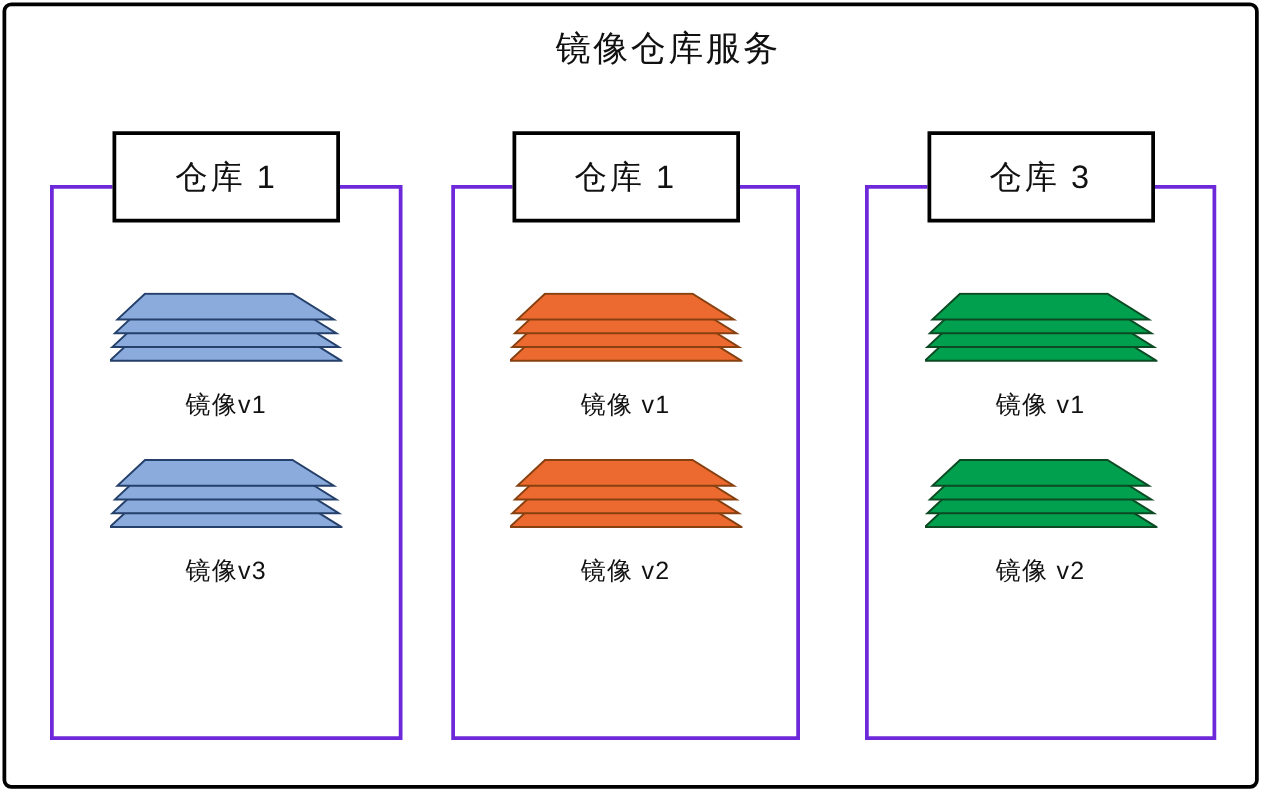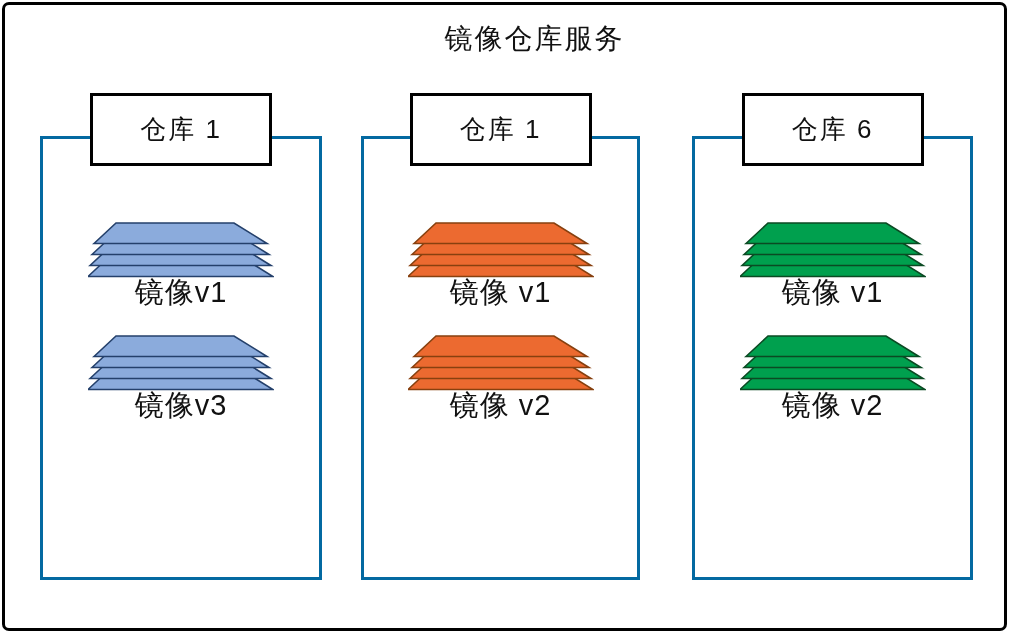--- a/index.html
+++ b/index.html
@@ -19,22 +19,22 @@
     box-sizing:border-box;
   }
   .title {
     position:absolute; top:20px; left:0; width:100%;
     text-align:center;
     transform:translateX(28px);
     font-size:28px;
     letter-spacing:2px;
   }
   .repo {
-    position:absolute; top:136px; height:444px;
-    border:3px solid #0369a1;
+    position:absolute; top:148px; height:444px;
+    border:3px solid #6d28d9;
     background:#fff;
     box-sizing:border-box;
   }
   .repo-1 { left:40px;  width:282px; }
   .repo-2 { left:361px; width:279px; }
   .repo-3 { left:692px; width:281px; }
   .repo-label {
     position:absolute; top:-46px; left:50%;
     transform:translateX(-50%);
     width:182px; height:73px;
@@ -55,22 +55,22 @@
     margin-bottom:29px;
   }
   .stack { width:186px; height:56px; display:block; }
   .stack polygon {
     fill:var(--f);
     stroke:var(--s);
     stroke-width:1.6;
     stroke-linejoin:miter;
   }
   .image-label {
-    margin-top:0;
-    font-size:29px;
+    margin-top:20px;
+    font-size:20px;
     line-height:28px;
     letter-spacing:1px;
   }
 </style>
 </head>
 <body>
 
 <div class="frame"></div>
 
 <div class="title">镜像仓库服务</div>
@@ -117,21 +117,21 @@
         <polygon points="2,43.5 24,23 150,23 183,43.5"></polygon>
         <polygon points="4,32.5 26,12 148,12 181,32.5"></polygon>
         <polygon points="6,21.5 28,1 146,1 179,21.5"></polygon>
       </svg>
       <div class="image-label">镜像 v2</div>
     </div>
   </div>
 </div>
 
 <div class="repo repo-3" style="--f: var(--green-fill); --s: var(--green-stroke);">
-  <div class="repo-label">仓库 6</div>
+  <div class="repo-label">仓库 3</div>
   <div class="images">
     <div class="image-item">
       <svg class="stack" viewBox="0 0 186 56">
         <polygon points="0,54.5 22,34 152,34 185,54.5"></polygon>
         <polygon points="2,43.5 24,23 150,23 183,43.5"></polygon>
         <polygon points="4,32.5 26,12 148,12 181,32.5"></polygon>
         <polygon points="6,21.5 28,1 146,1 179,21.5"></polygon>
       </svg>
       <div class="image-label">镜像 v1</div>
     </div>

